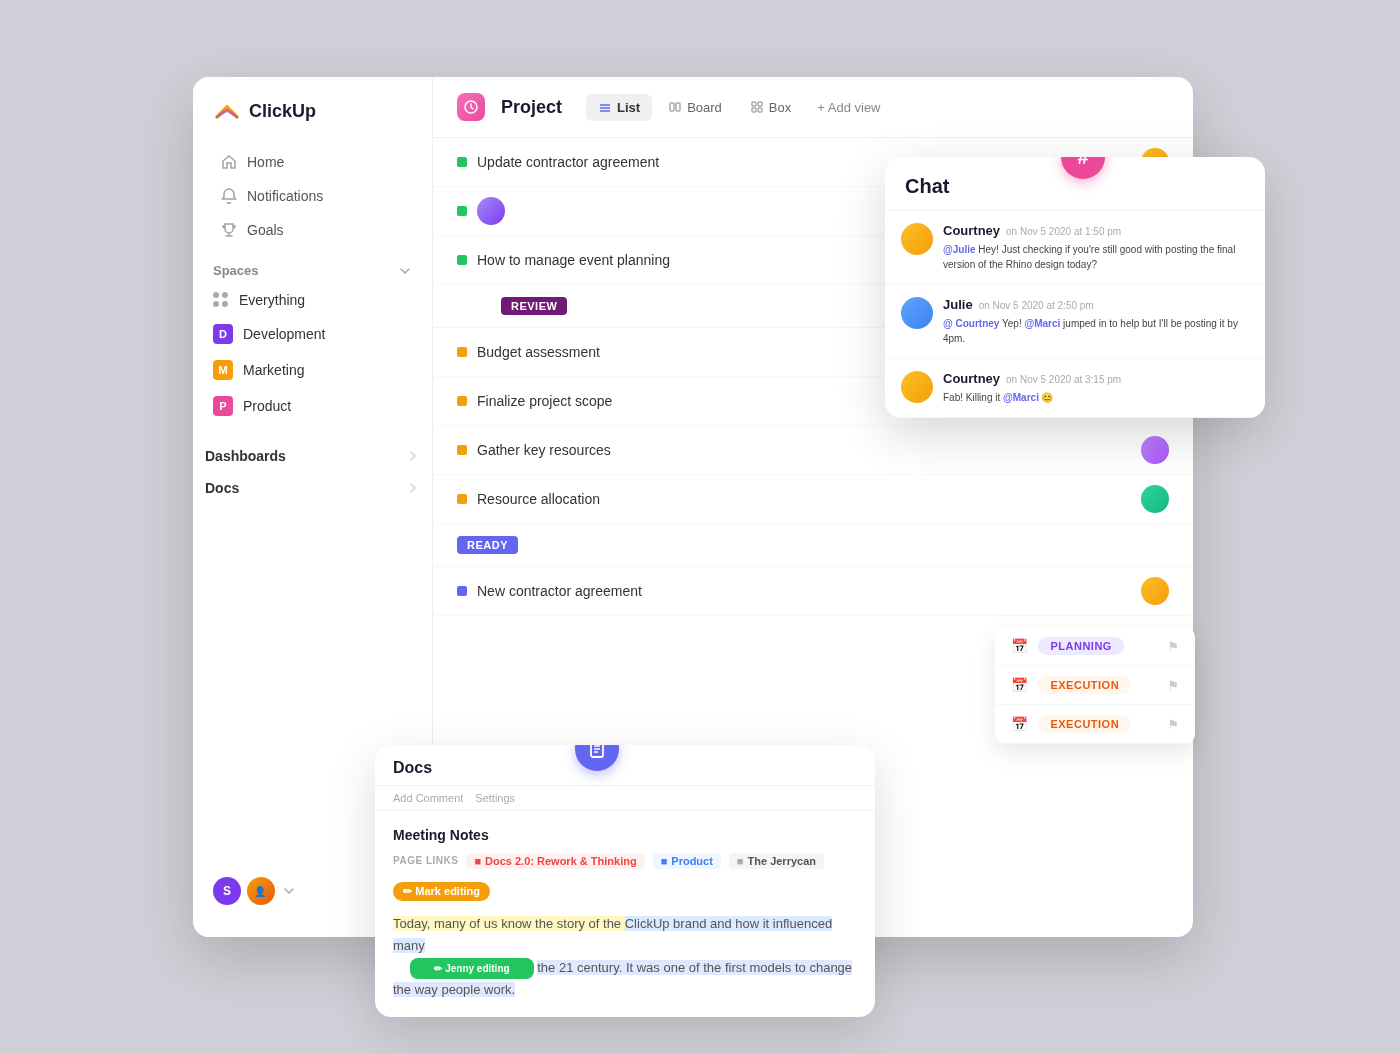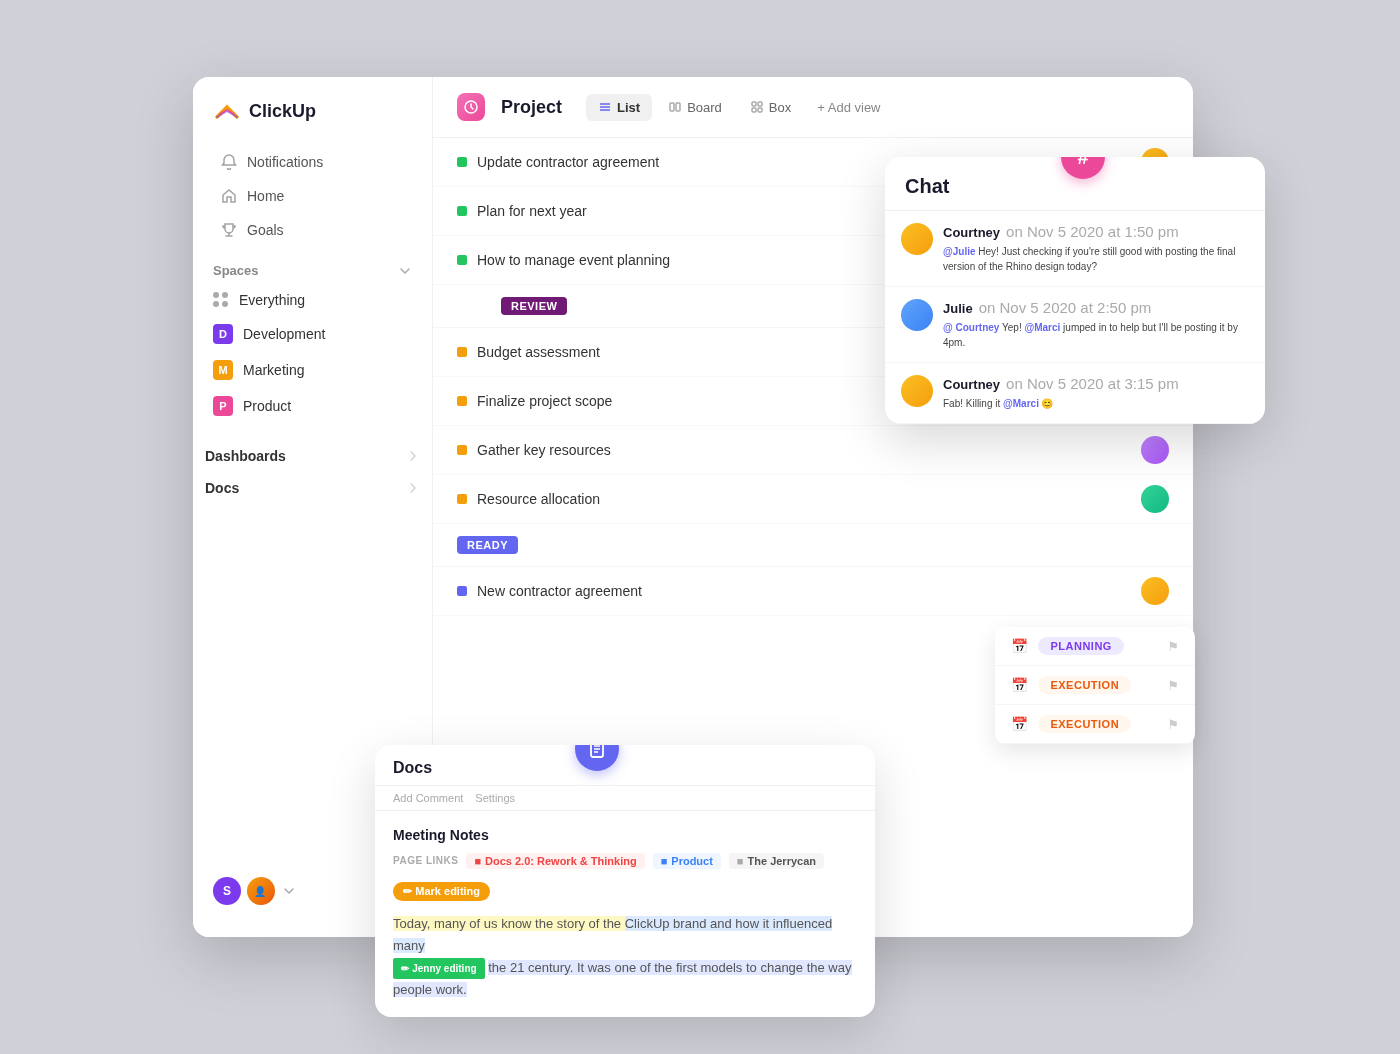--- a/index.html
+++ b/index.html
@@ -212,20 +212,21 @@
       border-radius: 6px;
       font-size: 13px;
       cursor: pointer;
       color: #666;
     }
 
     .tab.active {
       background: #f0f0f0;
       color: #333;
       font-weight: 600;
+      align-items: flex-end;
     }
 
     .add-view {
       display: flex;
       align-items: center;
       gap: 4px;
       padding: 6px 10px;
       font-size: 13px;
       color: #888;
       cursor: pointer;
@@ -383,21 +384,21 @@
       margin-bottom: 4px;
     }
 
     .chat-username {
       font-size: 13px;
       font-weight: 700;
       color: #1a1a2e;
     }
 
     .chat-time {
-      font-size: 15px;
+      font-size: 10px;
       color: #aaa;
     }
 
     .chat-text {
       font-size: 10px;
       color: #444;
       line-height: 1.5;
     }
 
     .mention { color: #6366f1; font-weight: 600; }
@@ -518,24 +519,25 @@
       font-weight: 600;
       margin-bottom: 6px;
     }
 
     .jenny-editing-btn {
       display: inline-flex;
       align-items: center;
       gap: 4px;
       background: #22c55e;
       color: #fff;
-      padding: 2px 8px;
-      border-radius: 2px;
+      padding: 2px 24px;
+      border-radius: 8px;
       font-size: 10px;
       font-weight: 600;
+      margin-left: 17px;
     }
 
     .status-row {
       display: flex;
       align-items: center;
       padding: 10px 16px;
       gap: 10px;
       border-bottom: 1px solid #f5f5f5;
     }
 
@@ -592,31 +594,31 @@
         <svg class="logo-icon" viewBox="0 0 28 28">
           <path d="M4 20 L14 10 L24 20" stroke="#f59e0b" stroke-width="3.5" fill="none" stroke-linecap="round"></path>
           <path d="M4 20 L14 14 L24 20" stroke="#7c3aed" stroke-width="2" fill="none" stroke-linecap="round" opacity="0.6"></path>
           <path d="M7 17 L14 13 L21 17" stroke="#ec4899" stroke-width="2" fill="none" stroke-linecap="round" opacity="0.8"></path>
         </svg>
         <span class="logo-text">ClickUp</span>
       </div>
 
       <div class="nav-item">
         <svg class="nav-icon" viewBox="0 0 16 16" fill="none">
+          <path d="M2 7L8 2l6 5v7H10V9H6v5H2V7z" stroke="#666" stroke-width="1.5" fill="none"></path>
+        </svg>
+        <span>Home</span>
+      </div>
+
+      <div class="nav-item">
+        <svg class="nav-icon" viewBox="0 0 16 16" fill="none">
           <path d="M8 1a5 5 0 00-5 5v3l-1.5 2h13L13 9V6a5 5 0 00-5-5z" stroke="#666" stroke-width="1.5" fill="none"></path>
           <path d="M6.5 14a1.5 1.5 0 003 0" stroke="#666" stroke-width="1.5" fill="none"></path>
         </svg>
         <span>Notifications</span>
-      </div>
-
-      <div class="nav-item">
-        <svg class="nav-icon" viewBox="0 0 16 16" fill="none">
-          <path d="M2 7L8 2l6 5v7H10V9H6v5H2V7z" stroke="#666" stroke-width="1.5" fill="none"></path>
-        </svg>
-        <span>Home</span>
       </div>
 
       <div class="nav-item">
         <svg class="nav-icon" viewBox="0 0 16 16" fill="none">
           <path d="M4 2h8v5a4 4 0 01-8 0V2z" stroke="#666" stroke-width="1.5" fill="none"></path>
           <path d="M4 4H2a2 2 0 002 2M12 4h2a2 2 0 01-2 2" stroke="#666" stroke-width="1.5"></path>
           <path d="M8 11v3M5 14h6" stroke="#666" stroke-width="1.5" stroke-linecap="round"></path>
         </svg>
         <span>Goals</span>
       </div>
@@ -723,21 +725,20 @@
       <div class="task-content">
 
         <div class="section-group">
           <div class="task-row">
             <div class="task-dot dot-green"></div>
             <span class="task-name">Update contractor agreement</span>
             <div class="task-avatar av1"></div>
           </div>
           <div class="task-row">
             <div class="task-dot dot-green"></div>
-            <span class="task-name">Plan for next year</span>
             <div class="task-avatar av2"></div>
           </div>
           <div class="task-row">
             <div class="task-dot dot-green"></div>
             <span class="task-name">How to manage event planning</span>
             <div class="task-avatar av3"></div>
           </div>
         </div>
 
         <div class="section-group">

